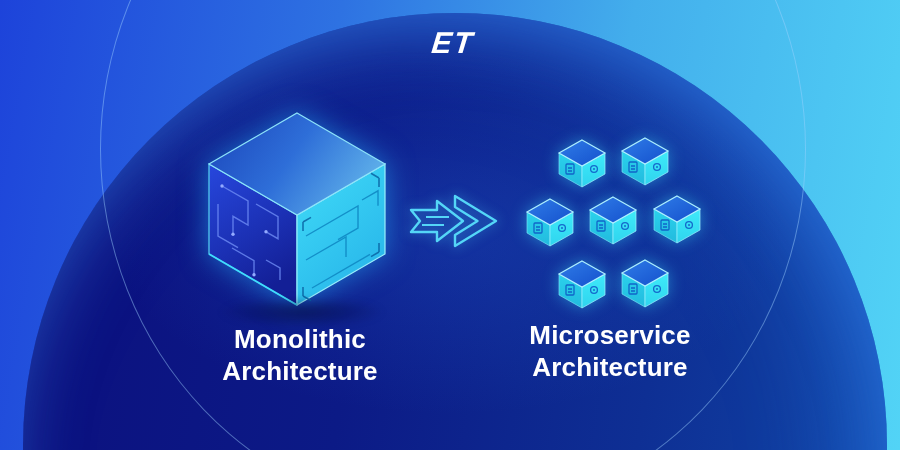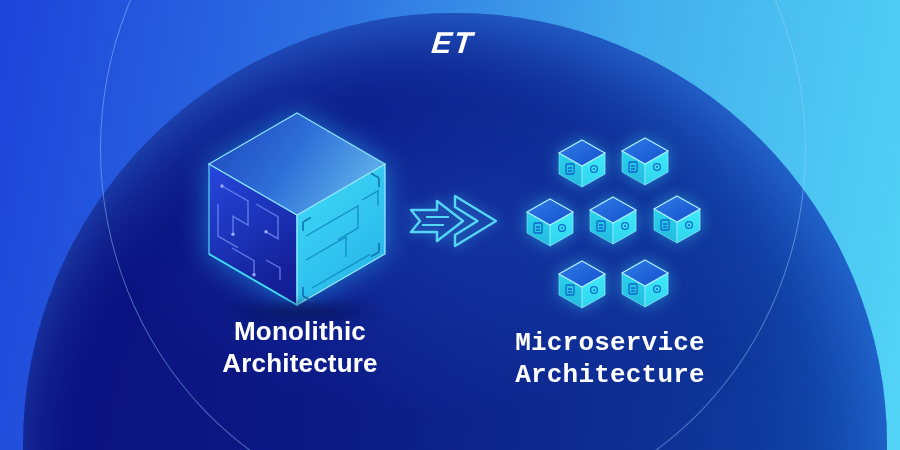--- a/index.html
+++ b/index.html
@@ -47,22 +47,22 @@
     filter:drop-shadow(0 0 6px rgba(80,220,255,.55));
   }
   .mcube{
     position:absolute;width:52px;height:50px;
     filter:drop-shadow(0 0 8px rgba(60,220,255,.45));
   }
   .label{
     position:absolute;color:#fff;font-size:26px;font-weight:700;line-height:1.22;
     text-align:center;letter-spacing:.2px;
   }
-  .label-left{left:170px;top:316px;width:260px;}
-  .label-right{left:480px;top:328px;width:260px;font-family:Liberation Mono, monospace;}
+  .label-left{left:170px;top:324px;width:260px;}
+  .label-right{left:480px;top:320px;width:260px;}
 </style>
 </head>
 <body>
 
 <div class="stage">
 
   <div class="bg"></div>
   <div class="dark-circle"></div>
   <div class="inner-glow"></div>
   <div class="ring"></div>

